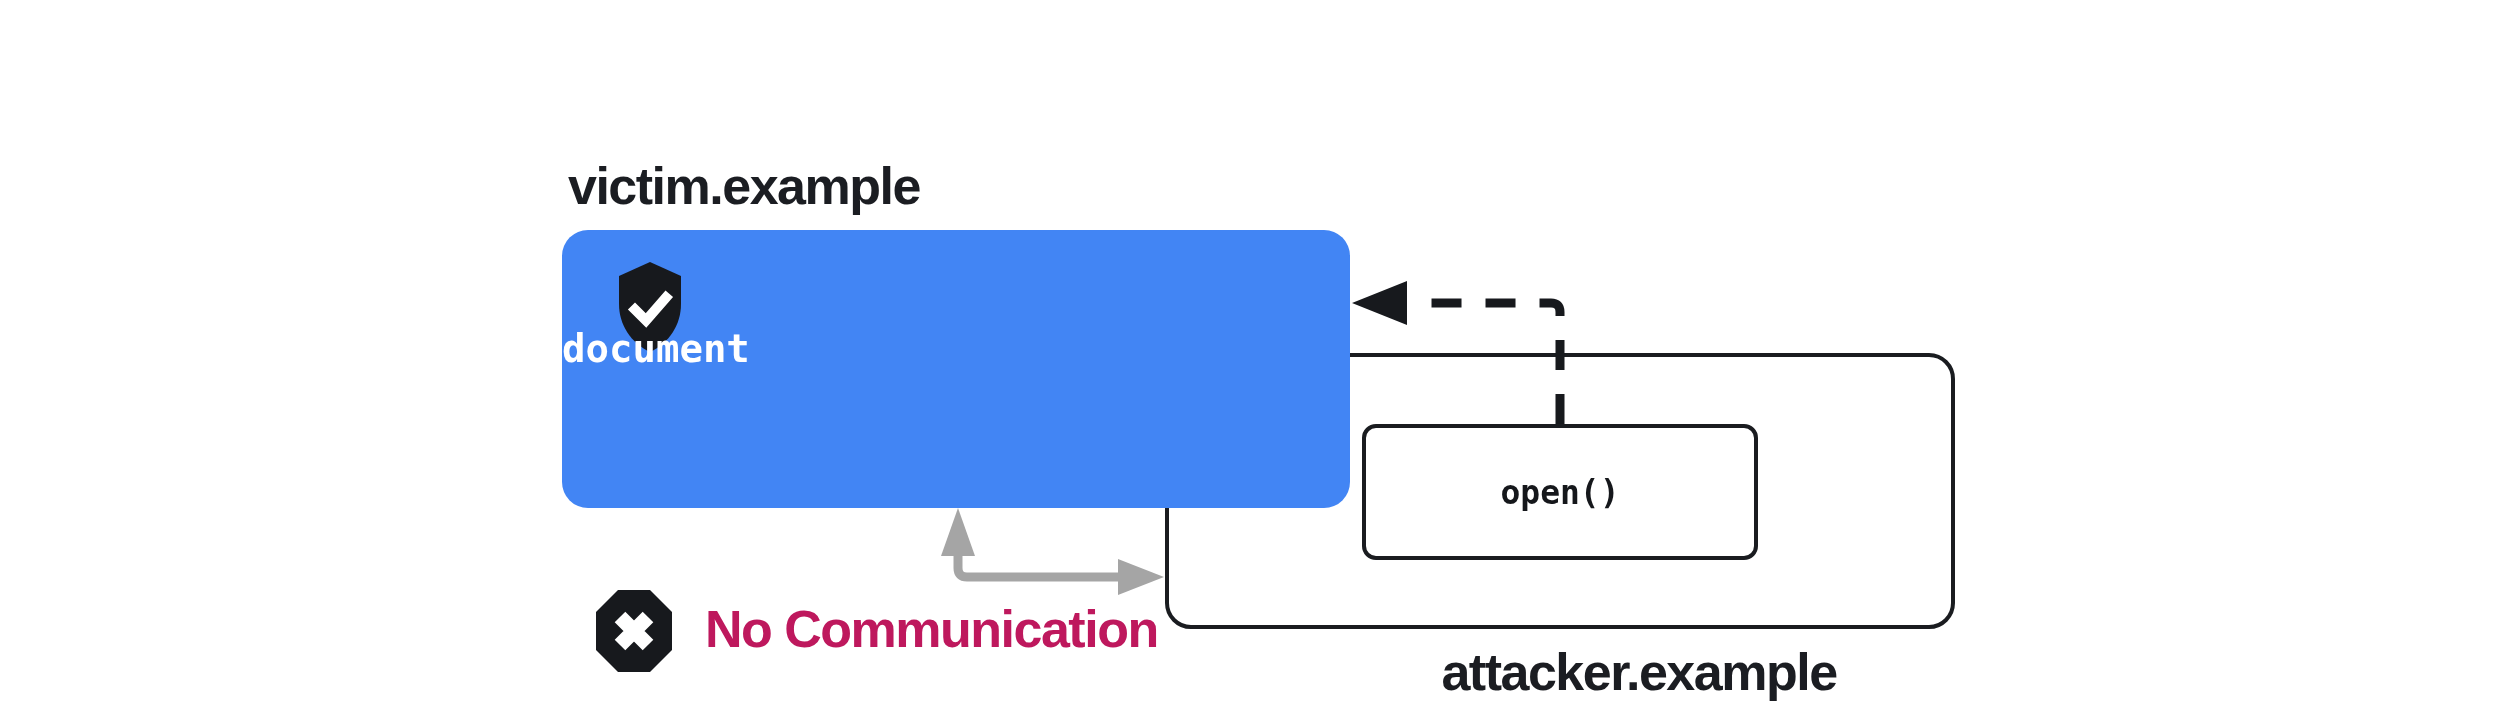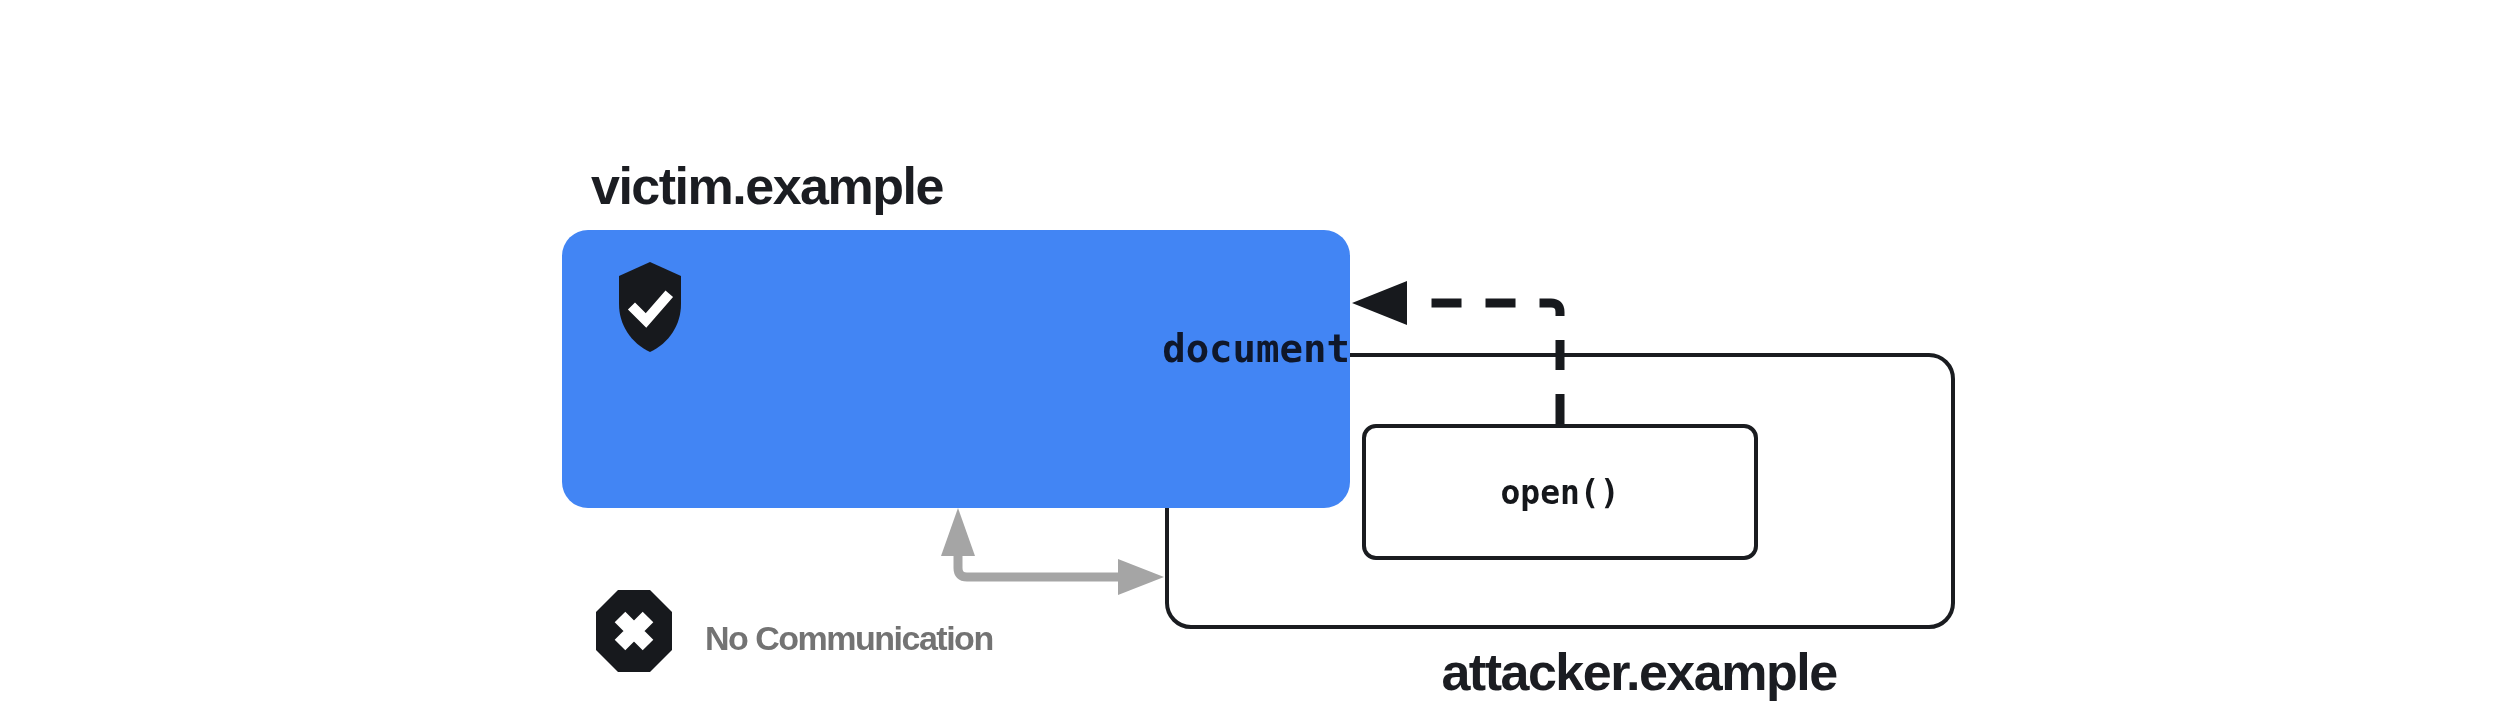--- a/index.html
+++ b/index.html
@@ -12,40 +12,40 @@
   }
   
   .domain-label{
     position:absolute;
     font-weight:700;
     font-size:52px;
     letter-spacing:-1.5px;
     color:#1b1d22;
     white-space:nowrap;
   }
-  .victim-label{left:591px;top:156px;}
+  .victim-label{left:568px;top:156px;}
   .attacker-label{left:1388px;top:642px;width:502px;text-align:center;}
   
   .victim-box{
     position:absolute;
     left:562px;top:230px;width:788px;height:278px;
     background:#4285f4;
     border-radius:26px;
     z-index:3;
   }
   .shield{position:absolute;left:48px;top:30px;}
   .victim-text{
     position:absolute;
     left:0;top:96px;width:100%;
-    text-align:right;
+    text-align:left;
     font-family:"DejaVu Sans Mono", monospace;
     font-weight:700;
     font-size:39px;
     line-height:45px;
-    color:#0f172a;
+    color:#ffffff;
     white-space:nowrap;
   }
   
   .attacker-box{
     position:absolute;
     left:1165px;top:353px;width:790px;height:276px;
     background:#ffffff;
     border:4px solid #1a1c20;
     border-radius:26px;
     box-sizing:border-box;
@@ -63,22 +63,22 @@
     font-family:"DejaVu Sans Mono", monospace;
     font-weight:700;
     font-size:33px;
     color:#15171b;
   }
   
   .x-icon{position:absolute;left:595px;top:589px;z-index:4;}
   .no-comm-label{
     position:absolute;
     left:705px;top:599px;
-    font-weight:700;font-size:34px;letter-spacing:-1.5px;
-    color:#737373;white-space:nowrap;margin-top:20px;
+    font-weight:700;font-size:52px;letter-spacing:-1.5px;
+    color:#be185d;white-space:nowrap;
   }
   
   .arrows{
     position:absolute;left:0;top:0;width:2500px;height:727px;
     z-index:5;pointer-events:none;
   }
 </style>
 </head>
 <body>
 

